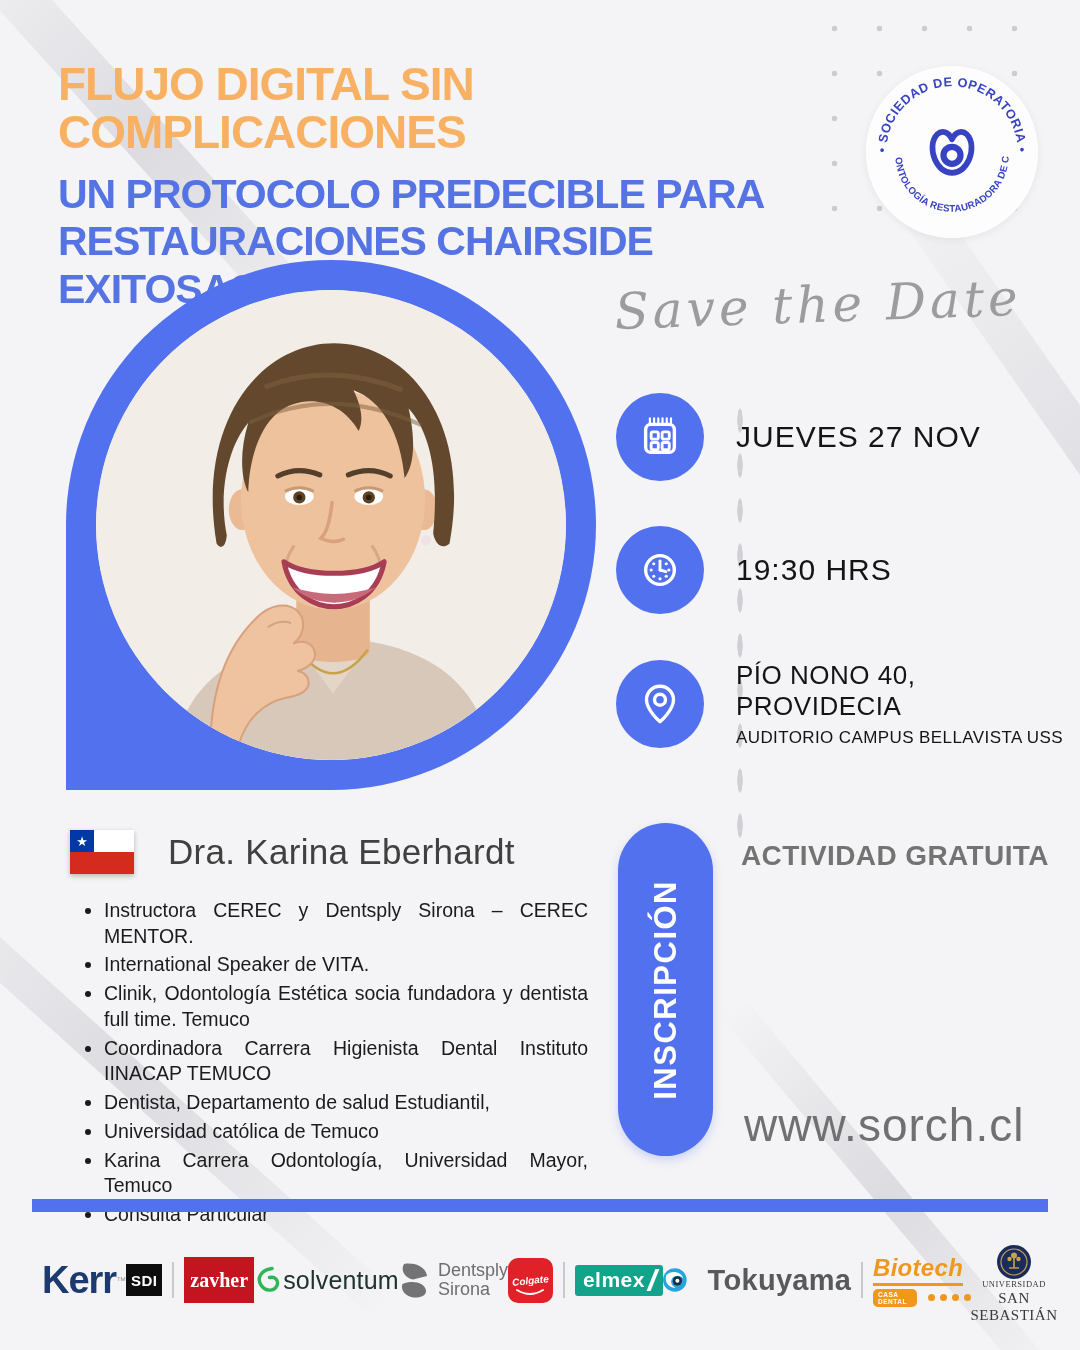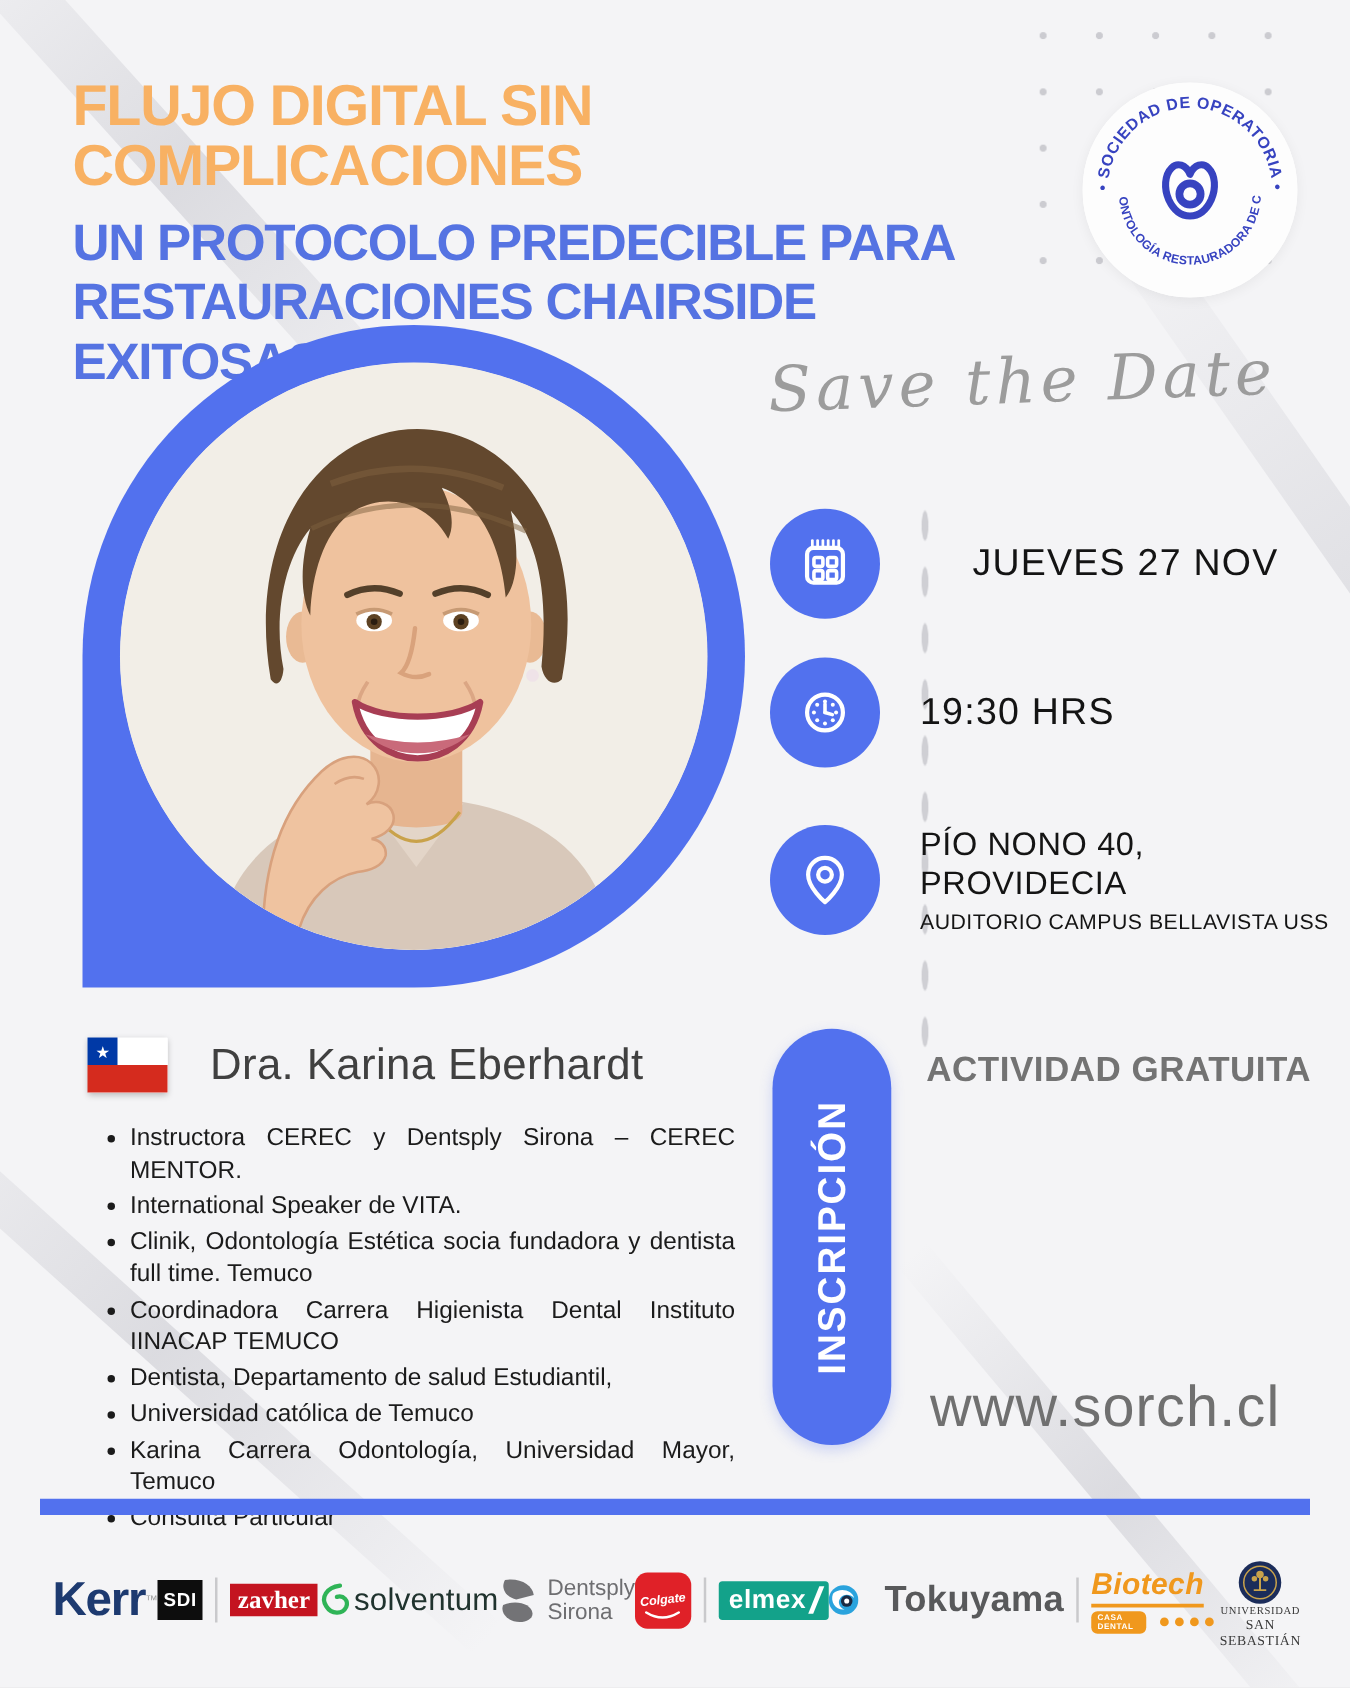--- a/index.html
+++ b/index.html
@@ -45,21 +45,21 @@
     letter-spacing:4px;transform:rotate(-2deg);white-space:nowrap;}
   
   .detail-row{position:absolute;left:616px;display:flex;align-items:center;}
   .detail-row .icon-circle{width:88px;height:88px;border-radius:50%;background:#5271ee;
     display:flex;align-items:center;justify-content:center;flex:0 0 auto;}
   .detail-row .icon-circle svg{width:54px;height:54px;}
   .detail-text{margin-left:32px;}
   .detail-label{font-size:30px;letter-spacing:1px;color:#141414;}
   .detail-label.small{font-size:26px;letter-spacing:.5px;}
   .detail-sublabel{font-size:17px;letter-spacing:.4px;margin-top:6px;color:#141414;}
-  .row-1{top:407px;gap:42px;} .row-2{top:526px;} .row-3{top:660px;}
+  .row-1{top:393px;} .row-2{top:526px;} .row-3{top:660px;}
   
   .speaker-row{position:absolute;left:70px;top:830px;display:flex;align-items:center;}
   .flag{width:64px;height:44px;position:relative;flex:0 0 auto;box-shadow:0 2px 5px rgba(0,0,0,.25);}
   .flag .top{position:absolute;left:0;top:0;width:100%;height:50%;background:#fff;}
   .flag .bottom{position:absolute;left:0;bottom:0;width:100%;height:50%;background:#d52b1e;}
   .flag .canton{position:absolute;left:0;top:0;width:38%;height:50%;background:#0039a6;
     display:flex;align-items:center;justify-content:center;color:#fff;font-size:13px;}
   .speaker-name{margin-left:34px;font-size:35px;color:#404040;letter-spacing:.3px;}
   .credentials{position:absolute;left:72px;top:898px;width:516px;margin:0;padding:0 0 0 32px;
     font-size:19.5px;line-height:1.32;color:#1b1b1b;text-align:justify;}
@@ -75,21 +75,21 @@
   .website{position:absolute;left:744px;top:1098px;font-size:46px;color:#707070;letter-spacing:1px;}
   .bottom-bar{position:absolute;left:32px;top:1199px;width:1016px;height:13px;background:#5271ee;}
   
   .sponsors{position:absolute;left:42px;right:34px;top:1244px;height:72px;
     display:flex;align-items:center;justify-content:space-between;}
   .sponsor{display:flex;align-items:center;}
   .kerr-text{font-size:38px;font-weight:bold;color:#1d3a70;letter-spacing:-1px;}
   .kerr-tm{font-size:10px;color:#9a9a9a;vertical-align:top;}
   .sdi-box{width:36px;height:32px;background:#0d0d0d;color:#fff;display:flex;align-items:center;
     justify-content:center;font-size:15px;font-weight:bold;letter-spacing:.5px;}
-  .zavher-box{width:70px;height:26px;background:#c41420;color:#fff;display:flex;align-items:center;
+  .zavher-box{width:70px;height:46px;background:#c41420;color:#fff;display:flex;align-items:center;
     justify-content:center;font-family:"Liberation Serif",serif;font-size:20px;font-weight:bold;}
   .vdiv{width:2px;height:36px;background:#c9c9cc;margin:0 10px;}
   .solventum-text{font-size:25px;color:#20332e;margin-left:2px;letter-spacing:.2px;}
   .dentsply-text{font-size:18px;color:#6e6e71;line-height:1.05;margin-left:8px;}
   .colgate-box{width:45px;height:45px;background:#e02128;border-radius:10px;position:relative;
     display:flex;align-items:center;justify-content:center;overflow:hidden;}
   .colgate-box span{color:#fff;font-size:10px;font-style:italic;font-weight:bold;transform:rotate(-6deg);}
   .elmex-box{width:88px;height:31px;background:#13a28a;border-radius:3px;display:flex;align-items:center;
     justify-content:center;padding:0 8px;}
   .elmex-box span{color:#fff;font-size:21px;font-weight:bold;letter-spacing:.5px;}
@@ -99,21 +99,21 @@
   .biotech-word{font-size:24px;font-weight:bold;font-style:italic;color:#f0981d;
     border-bottom:3px solid #f0981d;padding-bottom:1px;letter-spacing:.3px;}
   .biotech-sub{display:flex;align-items:center;margin-top:3px;}
   .biotech-badge{background:#f0981d;color:#fff;font-size:6.5px;font-weight:bold;border-radius:5px;
     padding:2px 5px;letter-spacing:.5px;}
   .biotech-dots{display:flex;margin-left:6px;}
   .biotech-dots i{width:7px;height:7px;border-radius:50%;background:#f0981d;margin-left:5px;}
   .uss{display:flex;flex-direction:column;align-items:center;margin-top:8px;}
   .uss-text{font-family:"Liberation Serif",serif;color:#3a3a3a;text-align:center;line-height:1.15;margin-top:0;}
   .uss-line1{font-size:8.5px;letter-spacing:.5px;}
-  .uss-line2{font-size:11px;letter-spacing:.5px;}
+  .uss-line2{font-size:15px;letter-spacing:.5px;}
 </style>
 </head>
 <body>
 
 <div class="poster">
 
   <div class="streak s1"></div>
   <div class="streak s2"></div>
   <div class="streak s3"></div>
   <div class="streak s4"></div>

